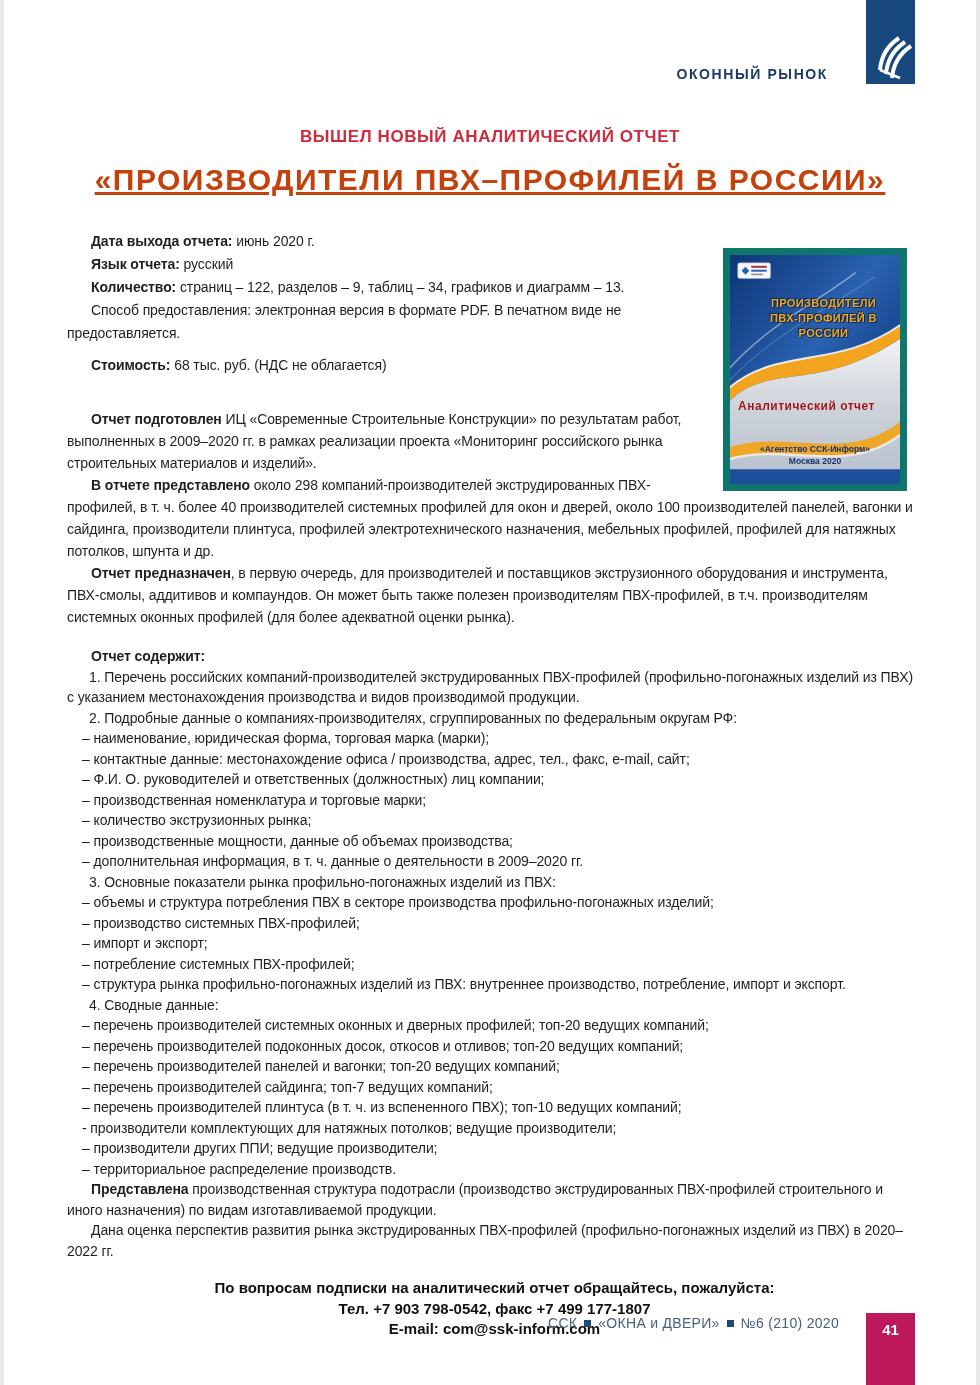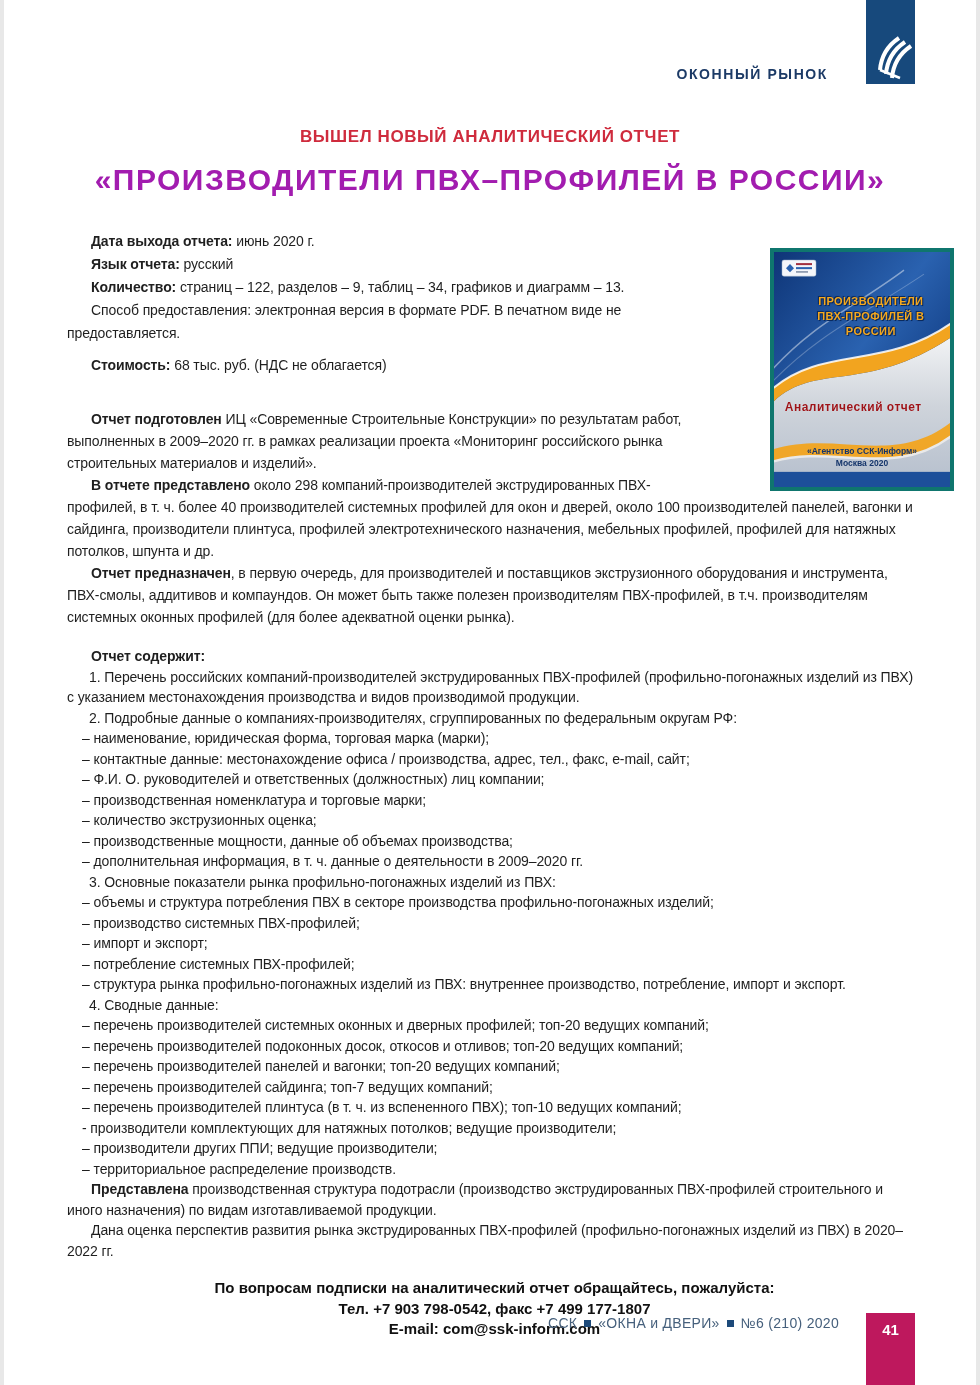--- a/index.html
+++ b/index.html
@@ -14,42 +14,42 @@
     position:absolute; top:66px; right:148px;
     font-size:14px; font-weight:bold; letter-spacing:1.6px; color:#1c3a66;
   }
   
   .announcement {
     position:absolute; top:127px; left:0; width:100%; text-align:center;
     color:#cf2b3d; font-weight:bold; font-size:17px; letter-spacing:0.6px;
   }
   .title {
     position:absolute; top:163px; left:0; width:100%; margin:0; text-align:center;
-    color:#a21caf; font-weight:bold; font-size:30px; letter-spacing:1.5px; white-space:nowrap;
+    color:#c2410c; font-weight:bold; font-size:30px; letter-spacing:1.5px; white-space:nowrap;text-decoration:underline;
   }
   
   .content {
     position:absolute; left:63px; top:230px; width:855px;
     font-size:14px; line-height:22px; letter-spacing:-0.1px; color:#1f1f1f;
   }
   .cover-spacer { float:right; width:205px; height:264px; }
   .info-line { text-indent:24px; line-height:23px; }
   .info-line.price { margin-top:9px; }
   .para { margin:0; text-indent:24px; }
   .para.first { margin-top:31px; }
   .contains-heading { margin-top:18px; text-indent:24px; font-weight:bold; line-height:20.5px; }
   .item { line-height:20.5px; }
   .item.num  { text-indent:22px; }
   .item.dash { text-indent:15px; }
   .closing { margin:0; text-indent:24px; line-height:20.5px; }
   .contact { margin-top:17px; text-align:center; font-weight:bold; font-size:15px; line-height:20.5px; letter-spacing:0; color:#111; }
   
   .cover-frame {
-    position:absolute; left:766px; top:248px; width:184px; height:243px;
-    background:#fff; border:4px solid #0f766e; box-sizing:border-box;
+    position:absolute; left:719px; top:248px; width:184px; height:243px;
+    background:#fff; border:7px solid #0f766e; box-sizing:border-box;
   }
   .cover-art { position:relative; width:100%; height:100%; overflow:hidden; }
   .cover-art svg { position:absolute; left:0; top:0; width:100%; height:100%; }
   .cover-title {
     position:absolute; top:18%; left:12%; width:86%; text-align:center;
     color:#f5a81e; font-weight:bold; font-size:11px; line-height:15px; letter-spacing:0.4px;
     text-shadow: 1px 1px 0 #0a2a5e, -1px -1px 0 #0a2a5e, 0 0 2px #0a2a5e;
   }
   .cover-subtitle {
     position:absolute; top:63%; left:0; width:90%; text-align:center;
@@ -118,21 +118,21 @@
       <b>Отчет предназначен</b><span>, в первую очередь, для производителей и поставщиков экструзионного оборудования и инструмента, ПВХ-смолы, аддитивов и компаундов. Он может быть также полезен производителям ПВХ-профилей, в т.ч. производителям системных оконных профилей (для более адекватной оценки рынка).</span>
     </p>
 
     <div class="contains-heading">Отчет содержит:</div>
     <div class="item num">1. Перечень российских компаний-производителей экструдированных ПВХ-профилей (профильно-погонажных изделий из ПВХ) с указанием местонахождения производства и видов производимой продукции.</div>
     <div class="item num">2. Подробные данные о компаниях-производителях, сгруппированных по федеральным округам РФ:</div>
     <div class="item dash">– наименование, юридическая форма, торговая марка (марки);</div>
     <div class="item dash">– контактные данные: местонахождение офиса / производства, адрес, тел., факс, e-mail, сайт;</div>
     <div class="item dash">– Ф.И. О. руководителей и ответственных (должностных) лиц компании;</div>
     <div class="item dash">– производственная номенклатура и торговые марки;</div>
-    <div class="item dash">– количество экструзионных оценка;</div>
+    <div class="item dash">– количество экструзионных рынка;</div>
     <div class="item dash">– производственные мощности, данные об объемах производства;</div>
     <div class="item dash">– дополнительная информация, в т. ч. данные о деятельности в 2009–2020 гг.</div>
     <div class="item num">3. Основные показатели рынка профильно-погонажных изделий из ПВХ:</div>
     <div class="item dash">– объемы и структура потребления ПВХ в секторе производства профильно-погонажных изделий;</div>
     <div class="item dash">– производство системных ПВХ-профилей;</div>
     <div class="item dash">– импорт и экспорт;</div>
     <div class="item dash">– потребление системных ПВХ-профилей;</div>
     <div class="item dash">– структура рынка профильно-погонажных изделий из ПВХ: внутреннее производство, потребление, импорт и экспорт.</div>
     <div class="item num">4. Сводные данные:</div>
     <div class="item dash">– перечень производителей системных оконных и дверных профилей; топ-20 ведущих компаний;</div>

